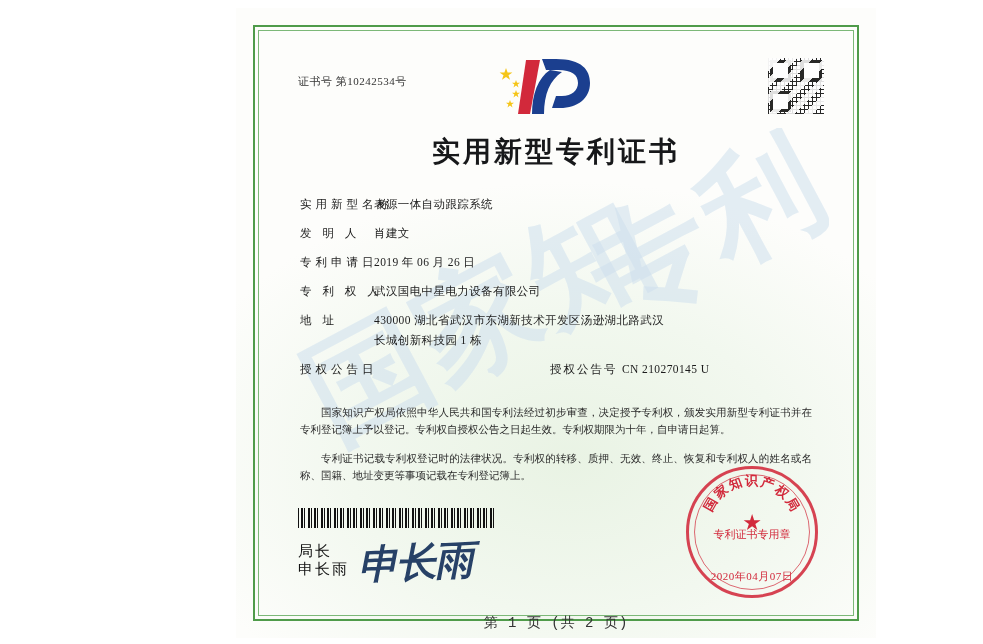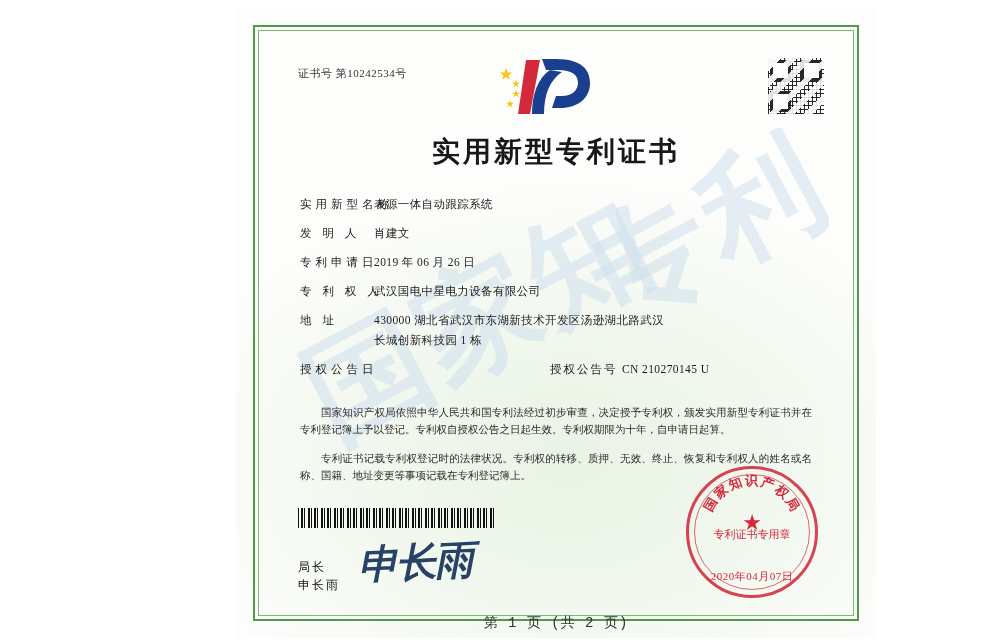--- a/index.html
+++ b/index.html
@@ -69,21 +69,21 @@
     white-space: nowrap;
     letter-spacing: 4px;
   }
   .wm1 { font-size: 120px; left: 10px; top: 110px; }
   .wm2 { font-size: 120px; left: 300px; top: 20px; }
 
   
   .cert-no {
     position: absolute;
     left: 62px;
-    top: 58px;
+    top: 66px;
     font-size: 11px;
     color: #333;
     font-family: "Liberation Serif", serif;
     letter-spacing: .5px;
   }
   .qr {
     position: absolute;
     right: 52px;
     top: 50px;
     width: 56px;
@@ -205,23 +205,23 @@
       #111 0 1px, transparent 1px 3px,
       #111 3px 5px, transparent 5px 6px,
       #111 6px 7px, transparent 7px 10px,
       #111 10px 12px, transparent 12px 13px);
   }
 
   
   .sig-block {
     position: absolute;
     left: 62px;
-    bottom: 44px;
-    font-family: "Liberation Serif", serif;
-    font-size: 12px;
+    bottom: 60px;
+    font-family: "Liberation Serif", serif;
+    font-size: 15px;
     color: #111;
     line-height: 18px;
     letter-spacing: 2px;
   }
   .signature {
     position: absolute;
     left: 122px;
     bottom: 48px;
     font-family: "Liberation Serif", serif;
     font-size: 40px;

